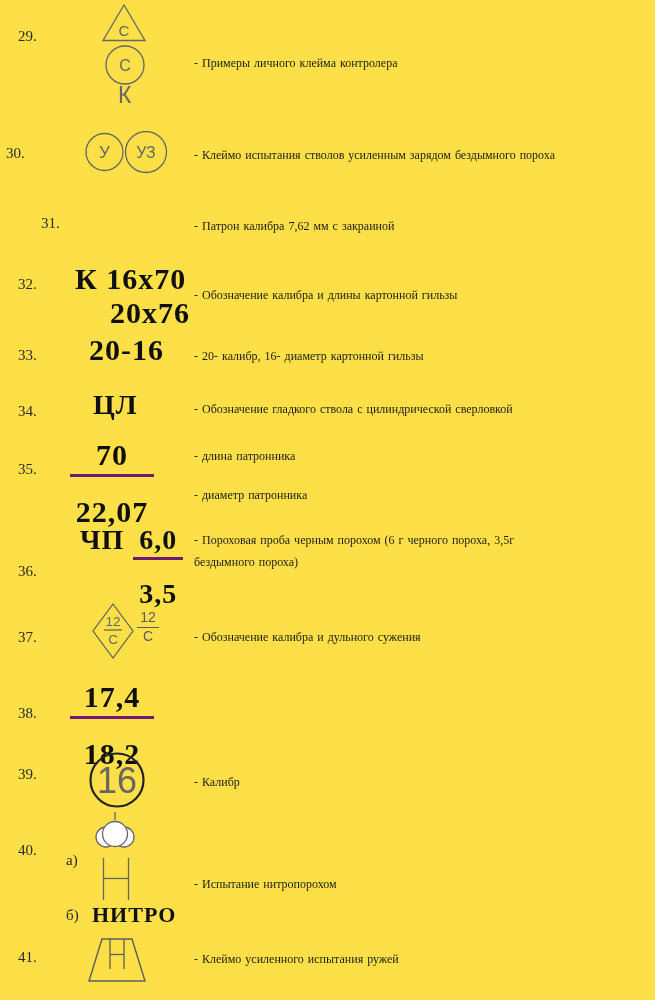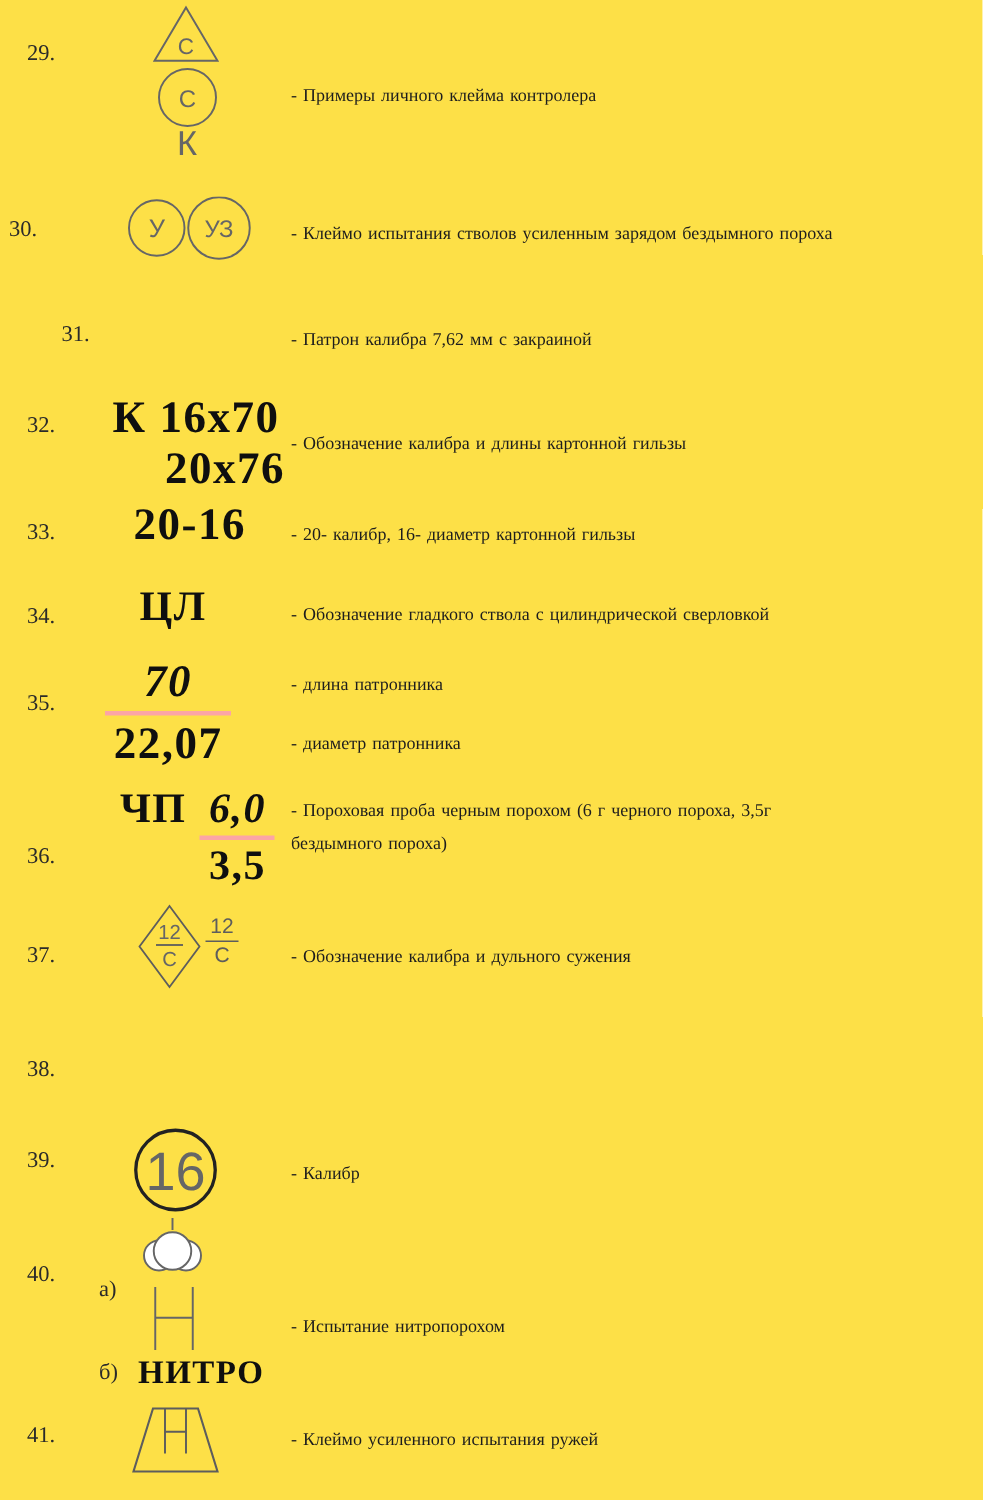--- a/index.html
+++ b/index.html
@@ -8,22 +8,22 @@
     font-family:"Liberation Serif", serif;color:#1d1d1d;overflow:hidden;
   }
   .abs{position:absolute;}
   .num{font-size:15px;color:#2a2a2a;}
   .desc{font-size:12px;line-height:22px;white-space:pre-line;word-spacing:1px;color:#1d1d1d;}
   .mark{font-weight:bold;font-size:30px;letter-spacing:1px;color:#0f0f0f;line-height:1.1;}
   .mark-sm{font-weight:bold;font-size:22px;letter-spacing:1px;color:#0f0f0f;line-height:1.1;}
   .mark-block{font-weight:bold;font-size:30px;letter-spacing:1px;color:#0f0f0f;line-height:34px;}
   .mark-block .line2{margin-left:35px;}
   .frac{display:inline-block;text-align:center;font-weight:bold;font-size:30px;letter-spacing:1px;color:#0f0f0f;line-height:1.12;}
-  .frac .ftop{border-bottom:3px solid #fca5a5;padding:0 6px 2px 6px;font-style:italic;}
-  .frac .fbot{padding-top:2px;}
+  .frac .ftop{border-bottom:3px solid #701a75;padding:0 6px 2px 6px;}
+  .frac .fbot{padding-top:18px;}
   .chp-row{display:flex;align-items:flex-start;gap:9px;}
   .chp-row .frac{font-size:28px;}
   .chp-row .prefix{font-weight:bold;font-size:28px;letter-spacing:1px;color:#0f0f0f;line-height:1.12;}
   .small-frac{display:inline-block;text-align:center;font-family:"Liberation Sans", sans-serif;font-size:14px;color:#5d5d5d;line-height:1.12;}
   .small-frac .ftop{border-bottom:1.5px solid #5d5d5d;padding:0 3px 1px 3px;}
   .small-frac .fbot{padding-top:1px;}
   .stamp-letter-html{font-family:"Liberation Sans", sans-serif;color:#666666;font-size:23px;line-height:1;}
   .sub-label{font-size:15px;color:#2a2a2a;}
   svg{display:block;}
   svg text{font-family:"Liberation Sans", sans-serif;fill:#666666;}
@@ -98,20 +98,24 @@
     <line x1="14" y1="28" x2="32" y2="28" stroke="#5d5d5d" stroke-width="1.2"></line>
     <text x="23" y="42" text-anchor="middle" font-size="13.5" fill="#5d5d5d">С</text>
   </svg>
   <div class="abs small-frac" style="left:137px;top:610px;min-width:22px;">
     <div class="ftop">12</div>
     <div class="fbot">С</div>
   </div>
   <div class="abs desc" style="left:194px;top:626px;">- Обозначение калибра и дульного сужения</div>
 
   <div class="abs num" style="left:18px;top:705px;">38.</div>
+  <div class="abs frac" style="left:70px;top:680px;min-width:84px;">
+    <div class="ftop">17,4</div>
+    <div class="fbot">18,2</div>
+  </div>
 
   <div class="abs num" style="left:18px;top:766px;">39.</div>
   <svg class="abs" style="left:88px;top:751px;" width="58" height="58" viewBox="0 0 58 58">
     <circle cx="29" cy="29" r="26.5" fill="none" stroke="#222222" stroke-width="2.2"></circle>
     <text x="29" y="42" text-anchor="middle" font-size="36" fill="#111111">16</text>
   </svg>
   <div class="abs desc" style="left:194px;top:771px;">- Калибр</div>
 
   <div class="abs num" style="left:18px;top:842px;">40.</div>
   <div class="abs sub-label" style="left:66px;top:852px;">а)</div>

